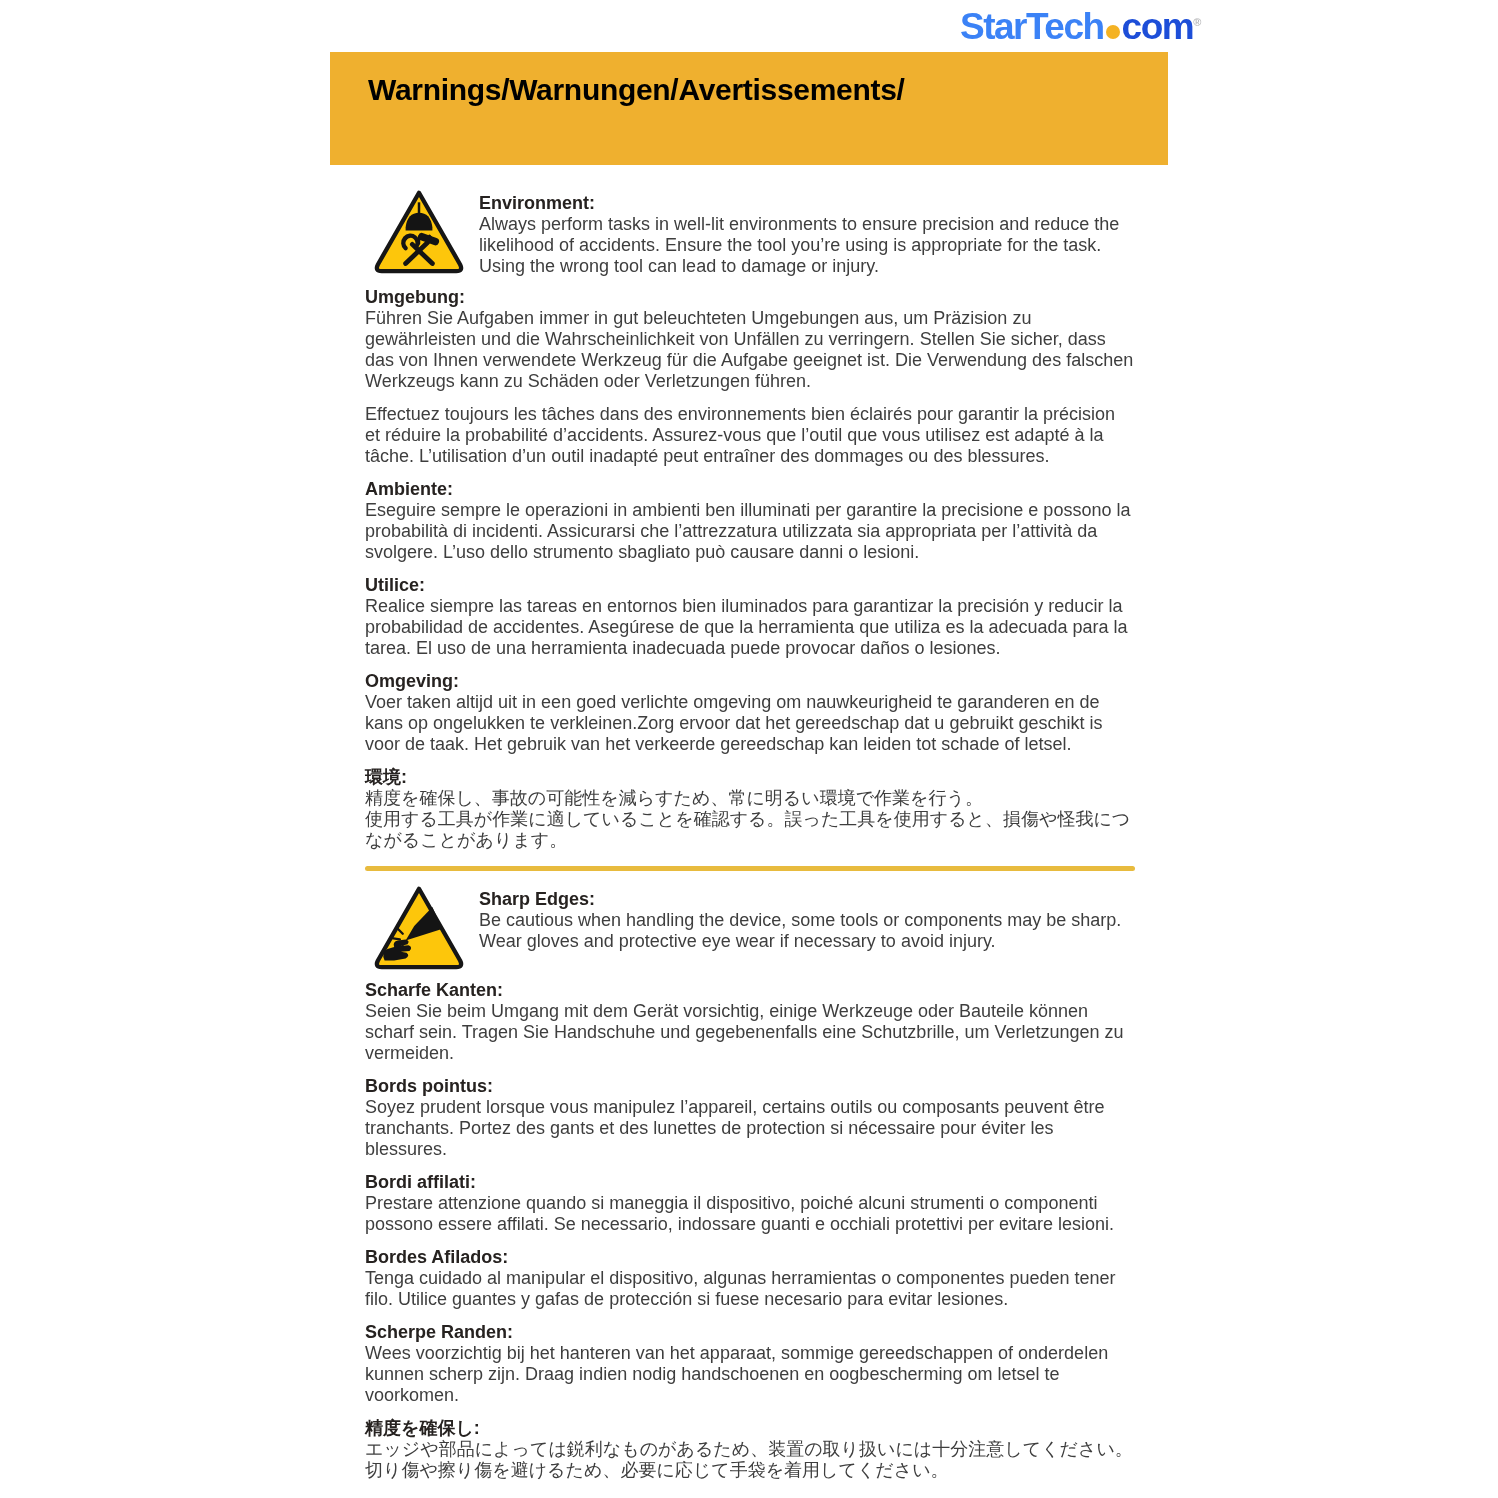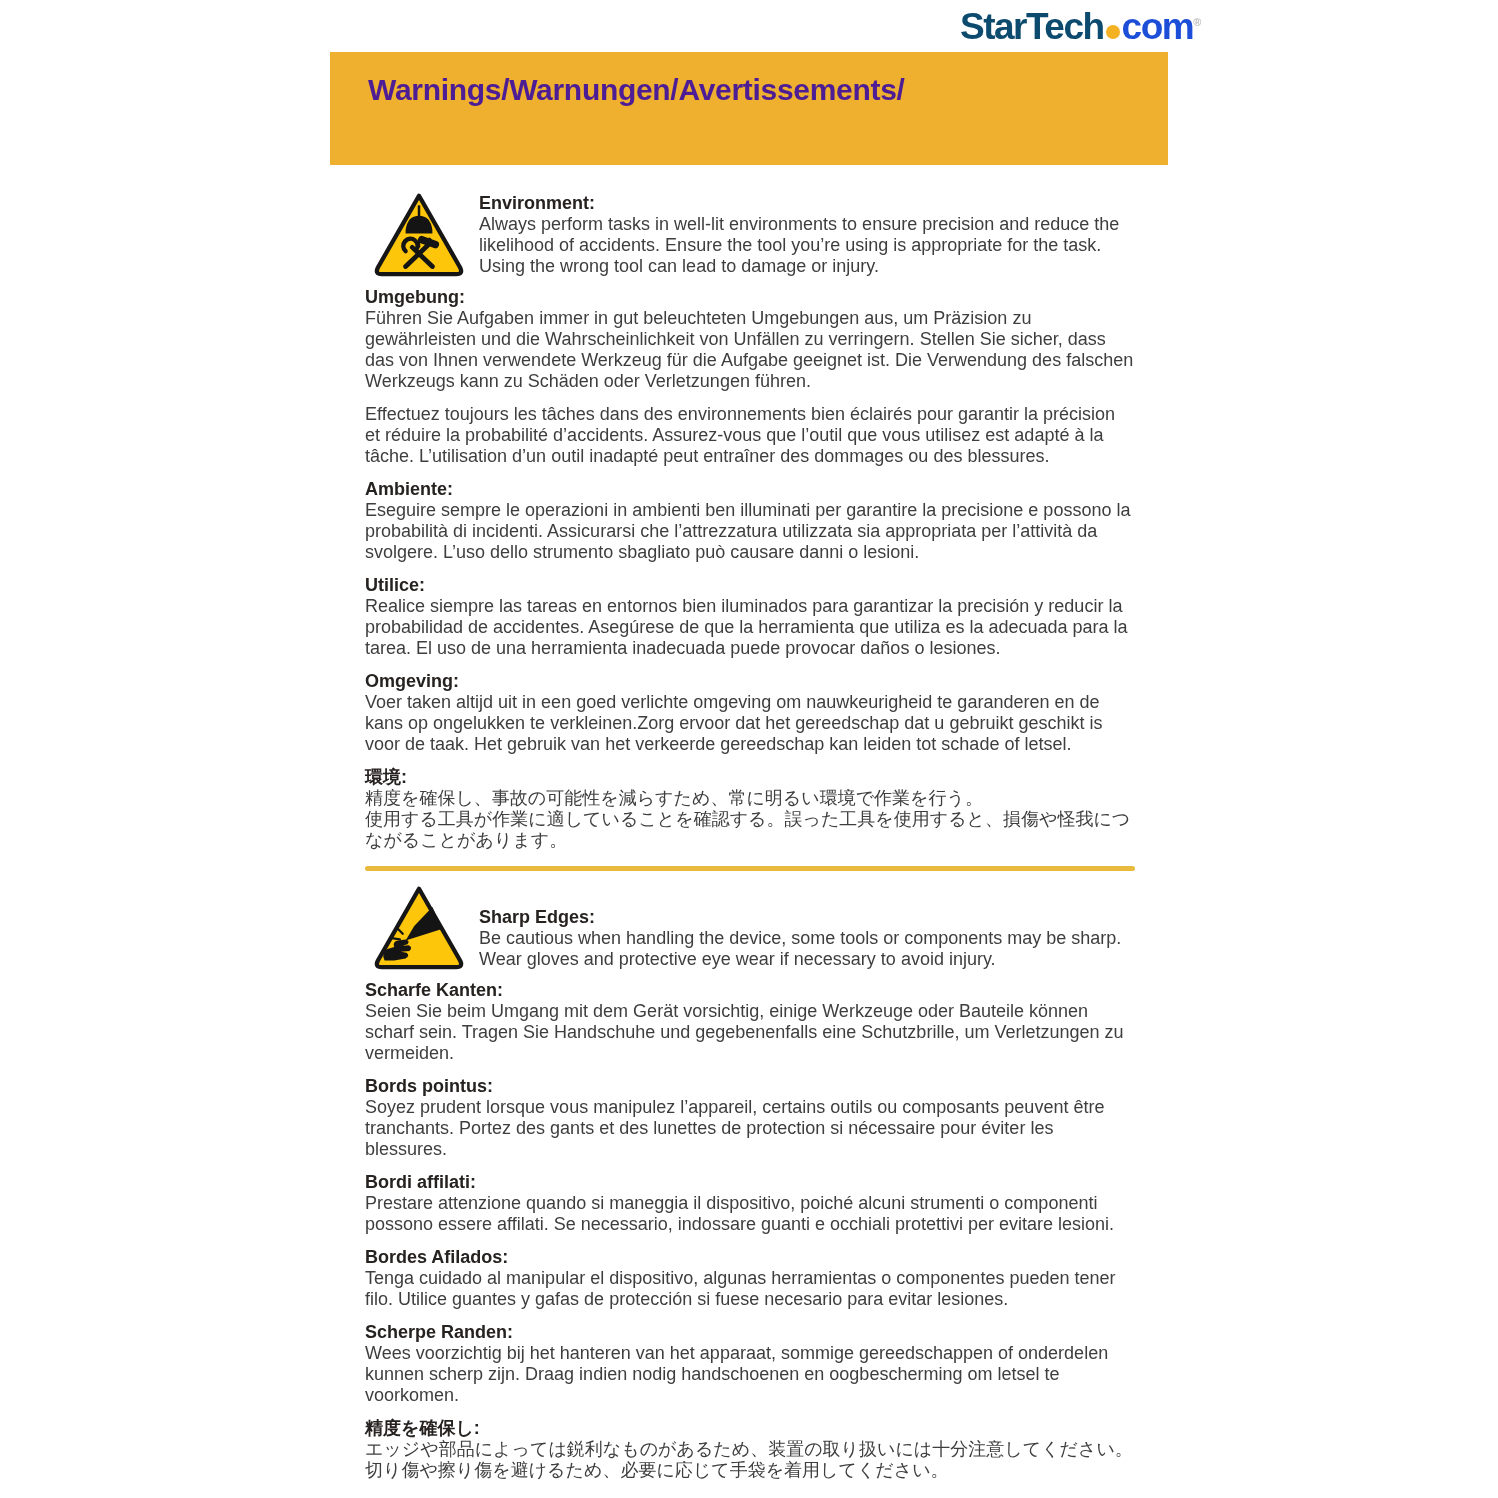--- a/index.html
+++ b/index.html
@@ -20,43 +20,43 @@
     font-family:"Liberation Sans", sans-serif;
     color:var(--body_text);
   }
   
   .logo{
     position:absolute; top:6px; left:960px;
     font-size:37px; letter-spacing:-1.5px;
     white-space:nowrap;
     font-weight:bold;
   }
-  .logo-brand{color:#0c4a6e;}
+  .logo-brand{color:#3b82f6;}
   .logo-dot{
     display:inline-block; width:14px;height:14px;border-radius:50%;
     background:var(--logo_dot); margin:0 2px 0 2px;
   }
   .logo-suffix{color:#1d4ed8;}
   .logo-reg{color:#b9b9bb;font-size:11px;vertical-align:super;letter-spacing:0;}
   
   .banner{
     position:absolute; left:330px; top:52px; width:838px; height:113px;
     background:var(--banner_bg);
-    color:#4c1d95;
+    color:#000000;
     font-weight:bold;
     font-size:30px; line-height:39px;
     padding:18px 0 0 38px;
     letter-spacing:-0.3px;
   }
   
   .content{
     position:absolute; left:365px; top:188px; width:770px;
     font-size:18px; line-height:21px;
   }
-  .warn-row{display:flex; align-items:flex-end; margin-bottom:10px;}
+  .warn-row{display:flex; align-items:flex-start; margin-bottom:10px;}
   .warn-icon{width:96px;height:86px;flex:none;margin-left:6px;}
   .warn-text{padding-top:5px;margin-left:12px;width:668px;}
   .tri{fill:var(--icon_fill);stroke:#161616;stroke-width:4.5;stroke-linejoin:round;}
   .glyph{fill:#141414;}
   .gstroke{stroke:#141414;fill:none;stroke-linecap:round;}
   .para{margin-bottom:12px;}
   .para-head{font-weight:bold;color:var(--heading_text);}
   .para-body{color:var(--body_text);white-space:pre-line;}
   .divider{
     border:none;height:5px;border-radius:3px;

